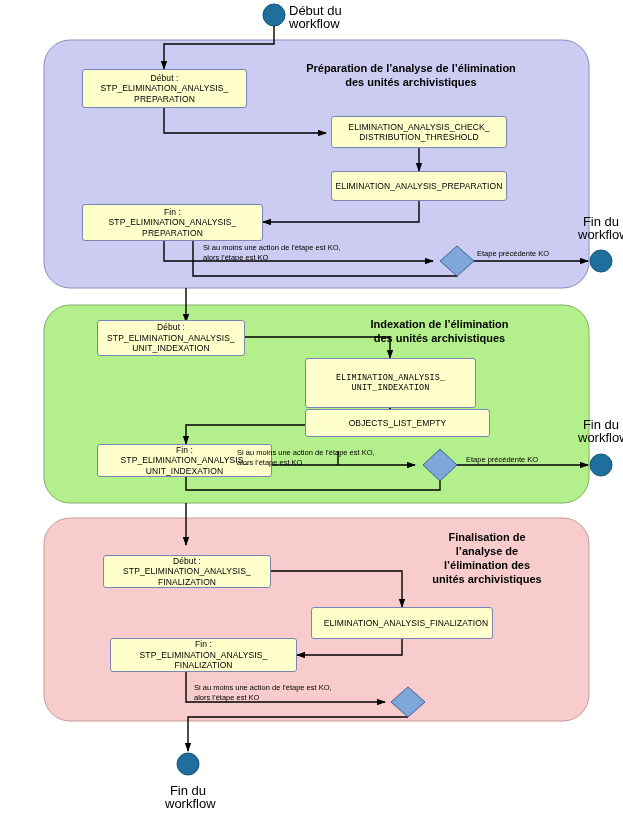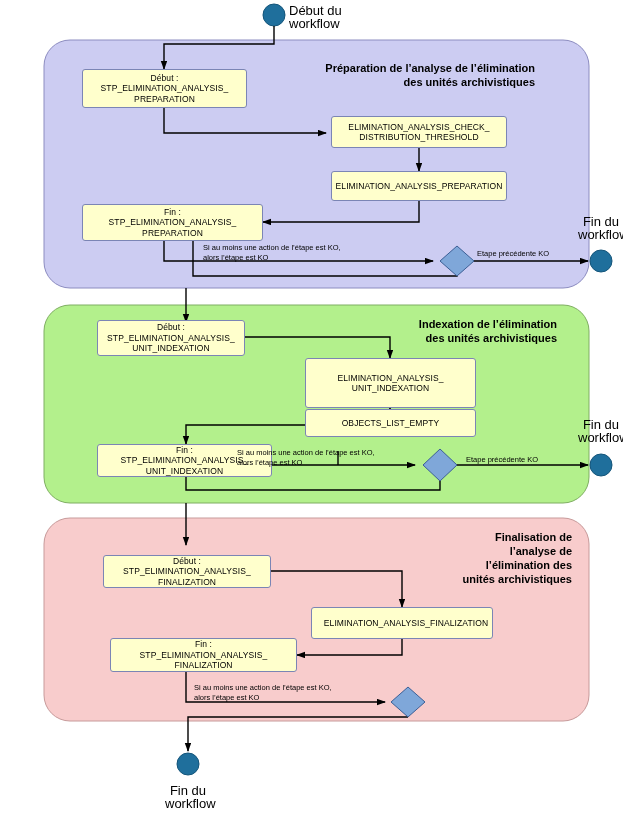--- a/index.html
+++ b/index.html
@@ -42,21 +42,21 @@
     letter-spacing: 0.1px;
     padding: 2px 4px;
     white-space: pre-line;
   }
   .swimlane-title {
     position: absolute;
     font-weight: bold;
     font-size: 11px;
     line-height: 14px;
     color: #000000;
-    text-align: right;
+    text-align: center;
     white-space: pre-line;
   }
   .edge-label {
     position: absolute;
     font-size: 7.5px;
     line-height: 9.5px;
     color: #000000;
     text-align: left;
     white-space: pre-line;
   }
@@ -167,24 +167,24 @@
 
   <div class="edge-label" style="left:477px; top:249px; width:104px; text-align:left;">Etape précédente KO</div>
 
   <div class="swimlane-title" style="left:322px; top:317px; width:235px;">Indexation de l’élimination
 des unités archivistiques</div>
 
   <div class="node" style="left:97px; top:320px; width:148px; height:36px;">Début :
 STP_ELIMINATION_ANALYSIS_
 UNIT_INDEXATION</div>
 
-  <div class="node" style="left:305px; top:358px; width:171px; height:50px;">ELIMINATION_ANALYSIS_
+  <div class="node" style="left:305px; top:358px; width:171px; height:50px;font-family:Liberation Mono, monospace;">ELIMINATION_ANALYSIS_
 UNIT_INDEXATION</div>
 
-  <div class="node" style="left:305px; top:409px; width:171px; height:28px;">OBJECTS_LIST_EMPTY</div>
+  <div class="node" style="left:305px; top:409px; width:185px; height:28px;">OBJECTS_LIST_EMPTY</div>
 
   <div class="node" style="left:97px; top:444px; width:175px; height:33px;">Fin :
 STP_ELIMINATION_ANALYSIS_
 UNIT_INDEXATION</div>
 
   <div class="edge-label" style="left:237px; top:448px; width:200px;">Si au moins une action de l’étape est KO,
 alors l’étape est KO</div>
 
   <div class="edge-label" style="left:466px; top:455px; width:104px; text-align:left;">Etape précédente KO</div>
 

